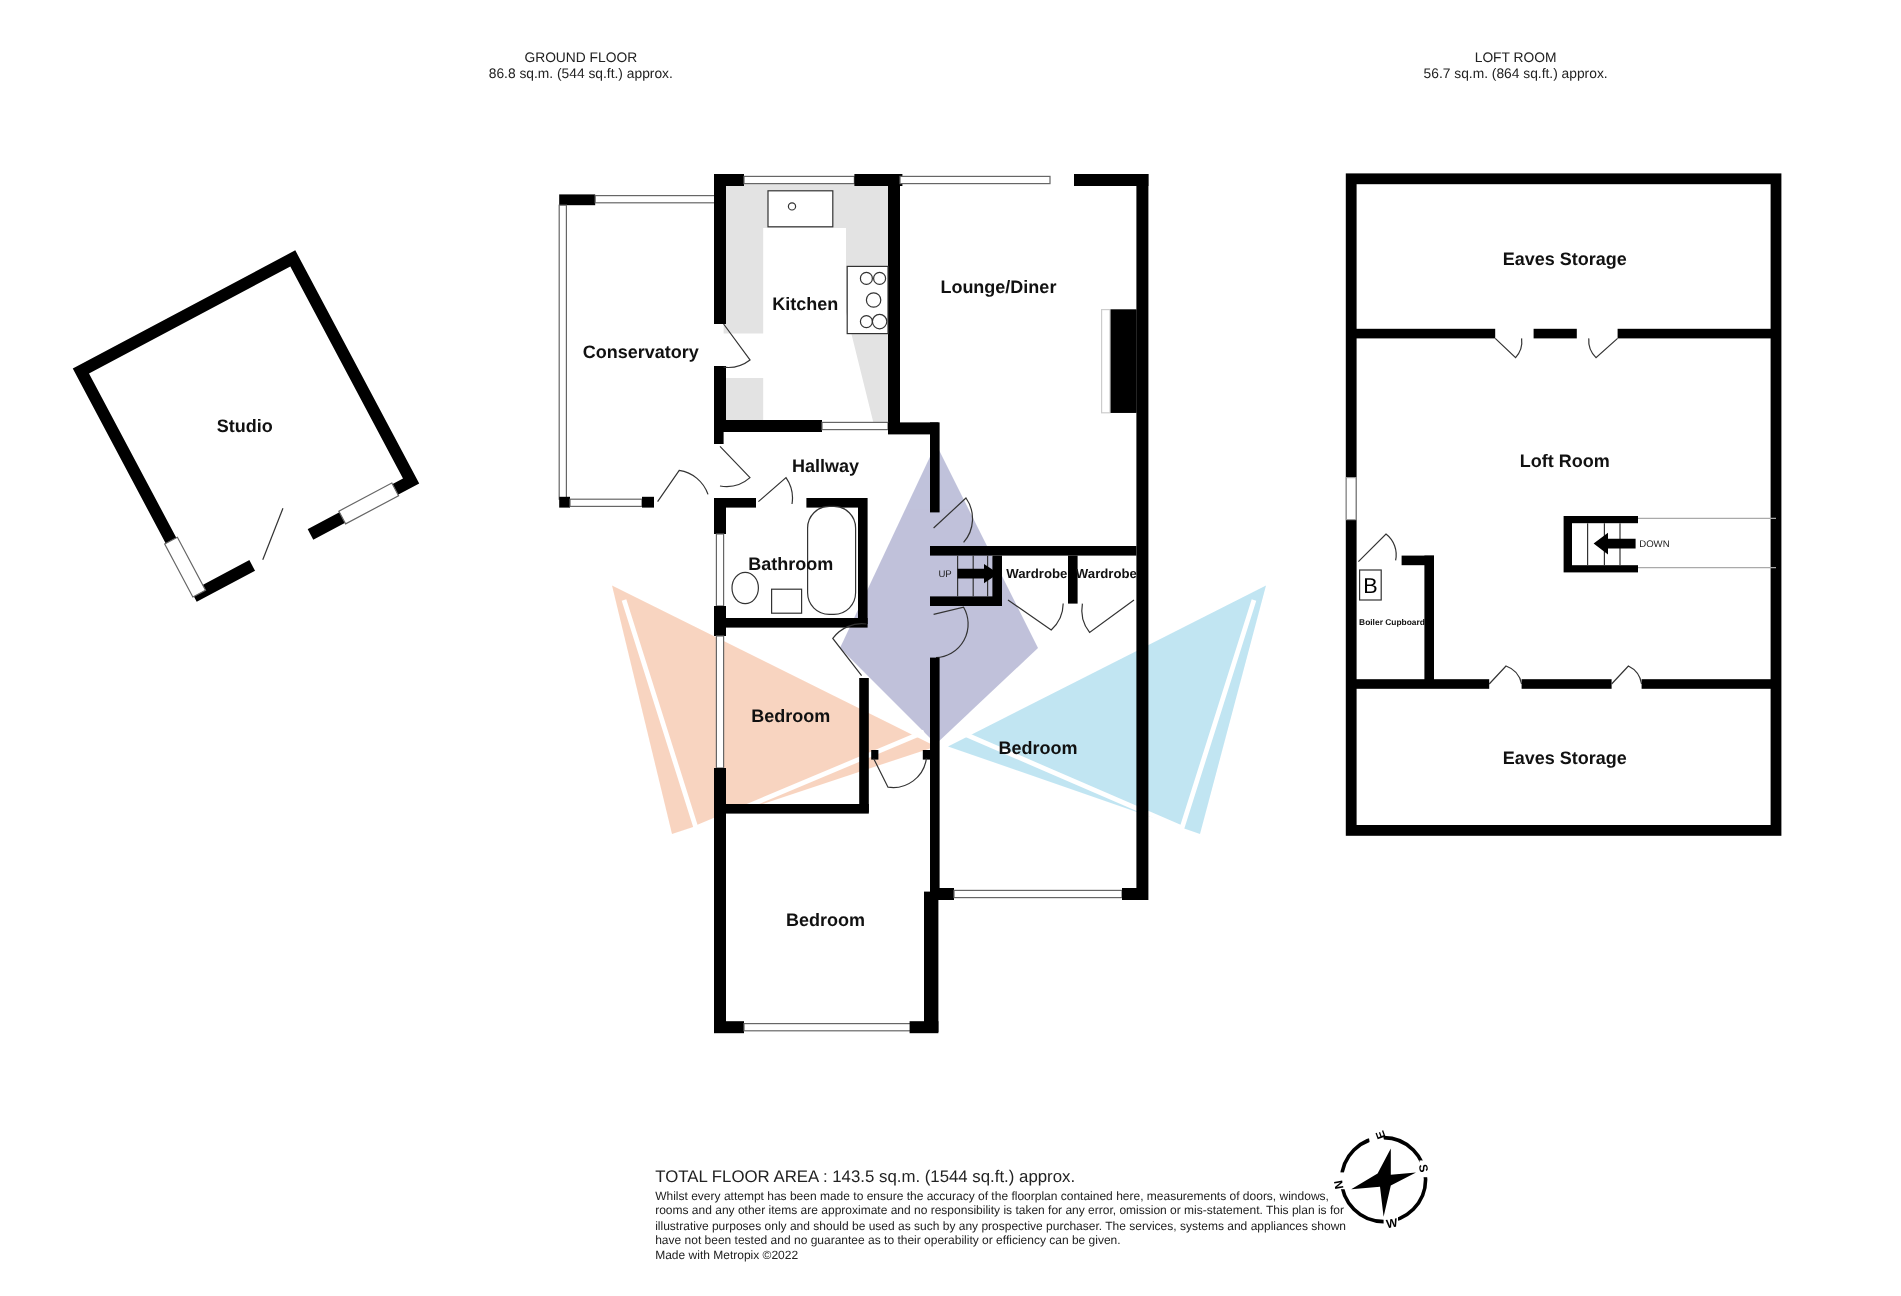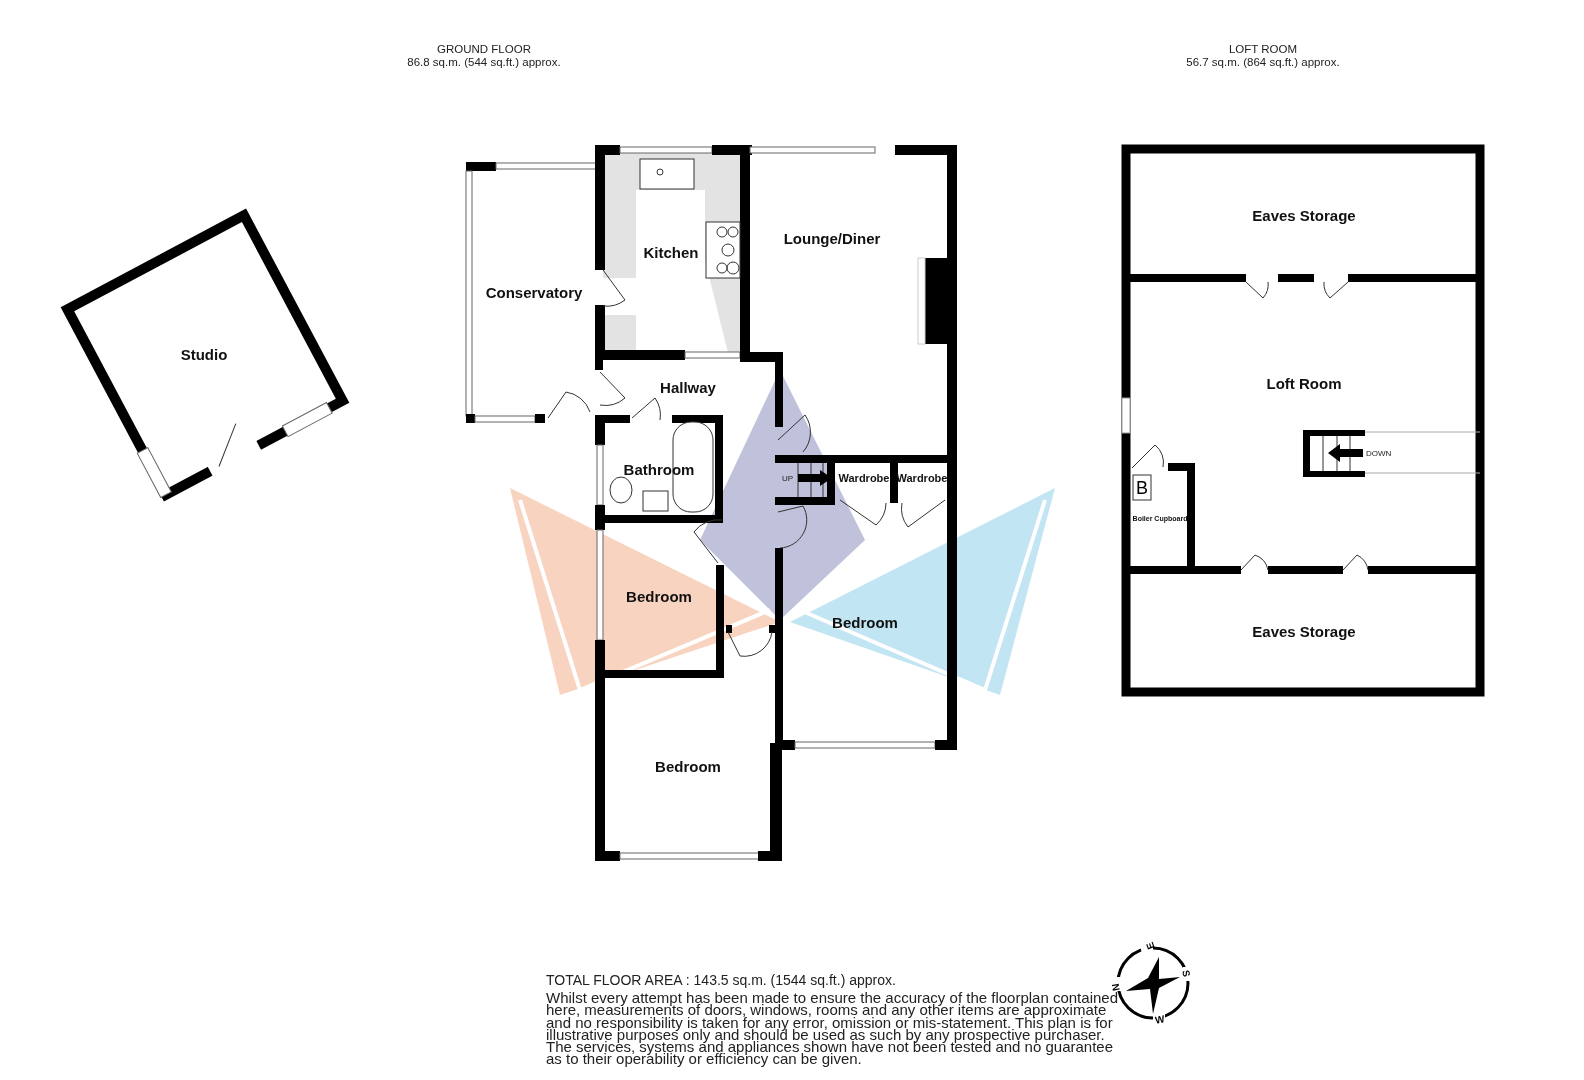--- a/index.html
+++ b/index.html
@@ -5,21 +5,21 @@
   html, body { margin:0; padding:0; background:#ffffff; }
   body { width:1584px; height:1080px; position:relative; overflow:hidden; font-family:"Liberation Sans", sans-serif; color:#111; }
   svg { position:absolute; left:0; top:0; }
   .hdr { position:absolute; text-align:center; font-size:11.5px; line-height:13px; color:#222; }
   .hdr .t { display:block; }
   .room { font-family:"Liberation Sans", sans-serif; font-weight:bold; font-size:15px; fill:#111; text-anchor:middle; }
   .small { font-family:"Liberation Sans", sans-serif; font-size:8px; fill:#222; }
   .tiny { font-family:"Liberation Sans", sans-serif; font-weight:bold; font-size:7px; fill:#111; text-anchor:middle; }
   .footer { position:absolute; left:500px; top:972px; width:580px; text-align:left; color:#222;margin-left:46px; }
   .footer .total { font-size:14px; margin-bottom:4px; }
-  .footer .disc { font-size:15px; line-height:12.3px; }
+  .footer .disc { font-size:10px; line-height:12.3px; }
   .wall { fill:#000; }
   .win { fill:#fff; stroke:#666; stroke-width:1; }
   .door { fill:none; stroke:#333; stroke-width:1; }
 </style>
 </head>
 <body>
 
 <div class="hdr" style="left:384px; top:43px; width:200px;">
   <span class="t">GROUND FLOOR</span>
   <span class="t">86.8 sq.m. (544 sq.ft.) approx.</span>
@@ -202,13 +202,14 @@
     <text x="-2" y="-30" transform="rotate(-110 -2 -34)" style="font-family:'Liberation Sans',sans-serif;font-weight:bold;font-size:10px">E</text>
     <text x="30" y="-5" transform="rotate(80 34 -9)" style="font-family:'Liberation Sans',sans-serif;font-weight:bold;font-size:10px">S</text>
     <text x="-42" y="8" transform="rotate(-100 -38 4)" style="font-family:'Liberation Sans',sans-serif;font-weight:bold;font-size:10px">N</text>
     <text x="2" y="40" transform="rotate(-10 6 36)" style="font-family:'Liberation Sans',sans-serif;font-weight:bold;font-size:10px">W</text>
   </g>
 </svg>
 
 <div class="footer">
   <div class="total">TOTAL FLOOR AREA : 143.5 sq.m. (1544 sq.ft.) approx.</div>
   <div class="disc">Whilst every attempt has been made to ensure the accuracy of the floorplan contained here, measurements of doors, windows, rooms and any other items are approximate and no responsibility is taken for any error, omission or mis-statement. This plan is for illustrative purposes only and should be used as such by any prospective purchaser. The services, systems and appliances shown have not been tested and no guarantee as to their operability or efficiency can be given.</div>
+  <div class="disc">Made with Metropix ©2022</div>
 </div>
 
 </body></html>

